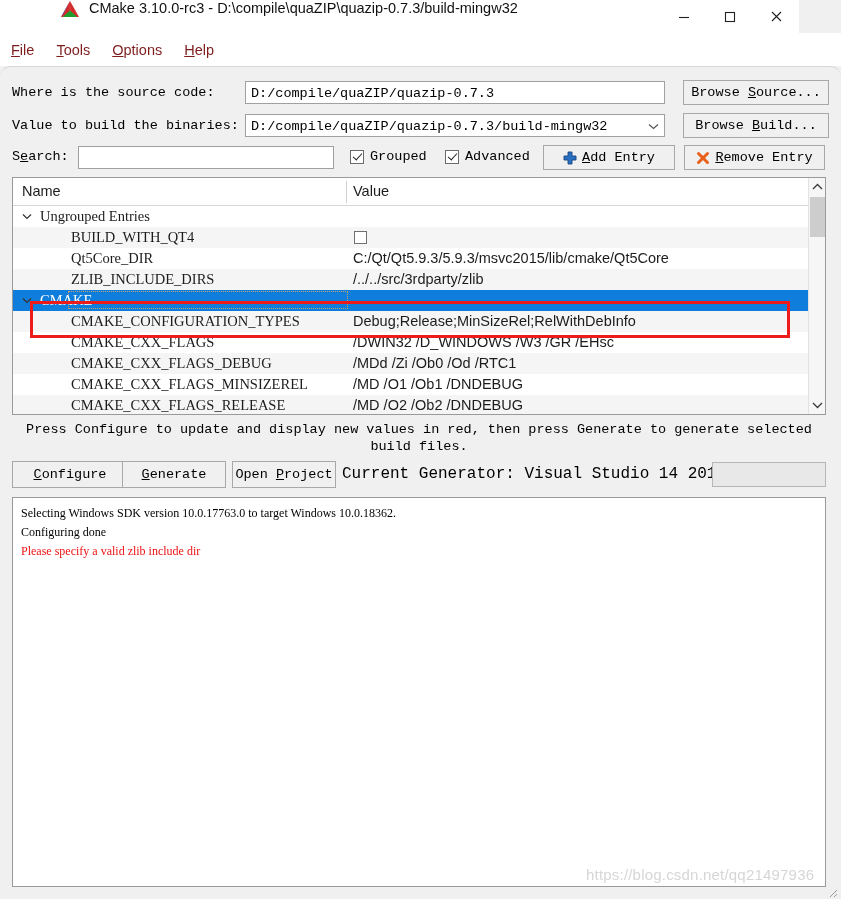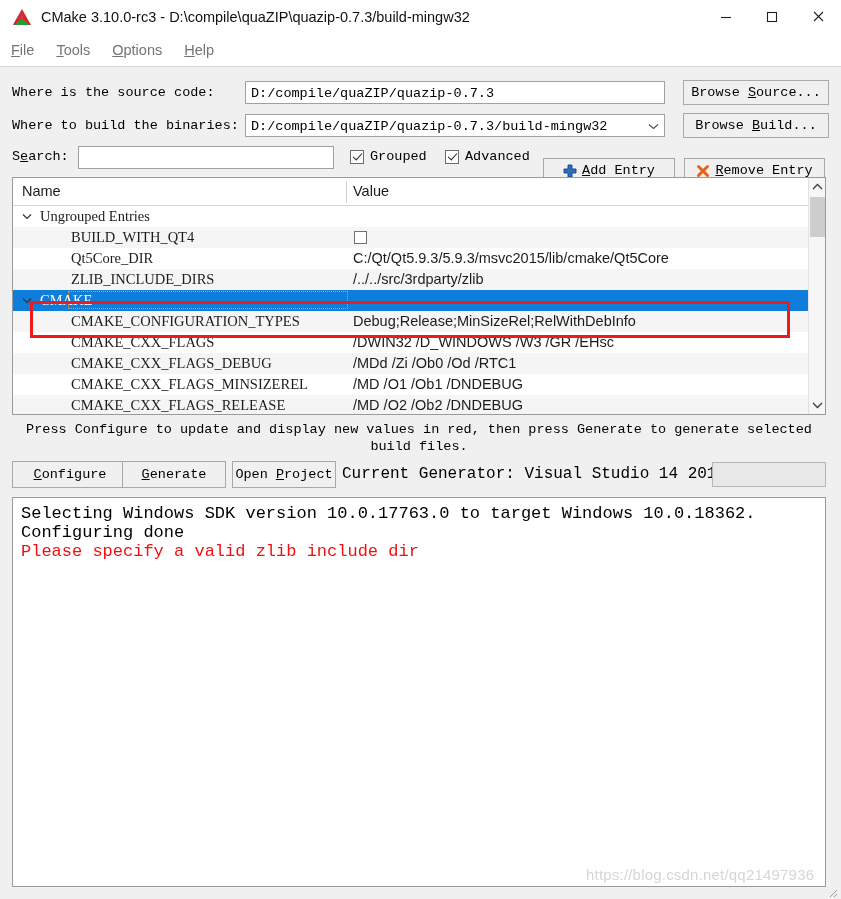--- a/index.html
+++ b/index.html
@@ -18,24 +18,25 @@
     width: 841px;
     height: 899px;
     background: #f0f0f0;
     box-sizing: border-box;
   }
 
   
   .titlebar {
     position: absolute;
     left: 0; top: 0;
-    width: 841px; height: 33px;
+    width: 751px; height: 33px;
     background: #ffffff;
     display: flex;
-    align-items: center;
+    align-items: flex-start;
+    padding-left: 48px;
   }
   .app-icon {
     width: 20px; height: 18px;
     margin-left: 12px;
     margin-right: 9px;
     position: relative;
     flex: 0 0 auto;
   }
   .app-icon svg { display: block; }
   .title-text {
@@ -65,35 +66,36 @@
     width: 841px; height: 33px;
     background: #ffffff;
     display: flex;
     align-items: center;
     padding-left: 11px;
     box-sizing: border-box;
   }
   .menu-item {
     font-family: "Liberation Sans", sans-serif;
     font-size: 14.5px;
-    color: #737373;
+    color: #7f1d1d;
     margin-right: 22px;
     white-space: nowrap;
   }
   .menu-item u { text-decoration: underline; }
 
   
   .panel {
     position: absolute;
     left: 0; top: 66px;
     width: 841px;
     height: 833px;
     background: #f0f0f0;
     border-top: 1px solid #d8d8d8;
     box-sizing: border-box;
+    border-radius: 11px;
   }
 
   
   .row-src, .row-bld {
     position: absolute;
     left: 0;
     width: 841px;
     height: 26px;
     display: flex;
     align-items: center;
@@ -200,21 +202,21 @@
     content: "";
     position: absolute;
     left: 4px; top: 0px;
     width: 4px; height: 8px;
     border: solid #222222;
     border-width: 0 1.6px 1.6px 0;
     transform: rotate(42deg);
   }
   .entry-btn {
     position: absolute;
-    top: 13px;
+    top: 0;
     height: 25px;
     display: flex;
     align-items: center;
     justify-content: center;
     gap: 5px;
     background: #f0f0f0;
     border: 1px solid #a8a8a8;
     font-family: "Liberation Mono", monospace;
     font-size: 13.5px;
     color: #000000;
@@ -407,22 +409,22 @@
     position: absolute;
     left: 12px; top: 430px;
     width: 814px; height: 390px;
     background: #ffffff;
     border: 1px solid #9a9a9a;
     box-sizing: border-box;
     padding: 6px 8px;
     overflow: hidden;
   }
   .logline {
-    font-family: Liberation Mono, monospace;
-    font-size: 17px;
+    font-family: Liberation Serif, serif;
+    font-size: 12px;
     line-height: 19px;
     color: #000000;
     white-space: pre;
   }
   .logline.err { color: #ee1111; }
 
   .watermark {
     position: absolute;
     left: 586px; top: 866px;
     font-family: "Liberation Sans", sans-serif;
@@ -483,21 +485,21 @@
 
   <div class="panel">
 
     <div class="row-src">
       <div class="fieldlabel">Where is the source code:</div>
       <div class="textbox src-box">D:/compile/quaZIP/quazip-0.7.3</div>
       <div class="btn browse-btn">Browse <u>S</u>ource...</div>
     </div>
 
     <div class="row-bld">
-      <div class="fieldlabel">Where to build the binaries:</div>
+      <div class="fieldlabel">Value to build the binaries:</div>
       <div class="textbox bld-box">
         <span>D:/compile/quaZIP/quazip-0.7.3/build-mingw32</span>
         <span class="combo-arrow">
           <svg width="11" height="7" viewBox="0 0 11 7">
               <polyline points="1,1.5 5.5,5.5 10,1.5" fill="none" stroke="#555555" stroke-width="1.2"></polyline>
             </svg>
         </span>
       </div>
       <div class="btn browse-btn">Browse <u>B</u>uild...</div>
     </div>

